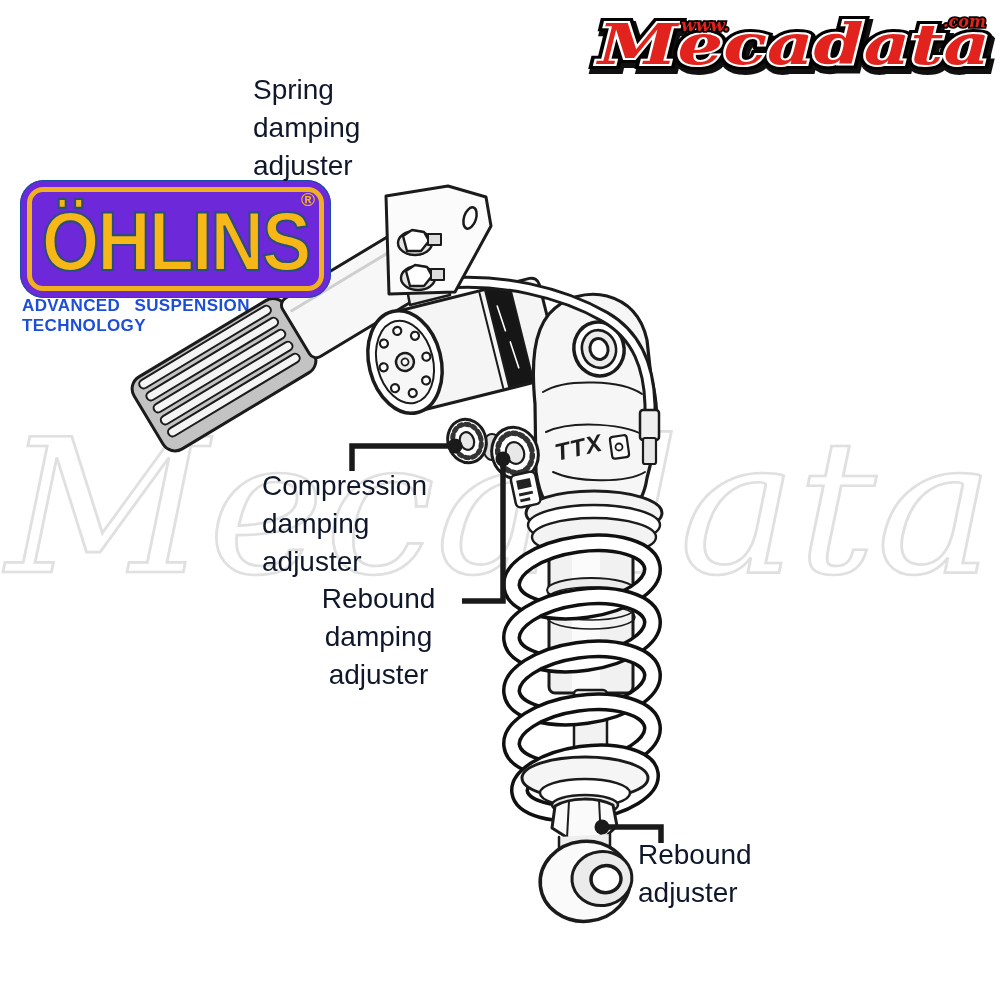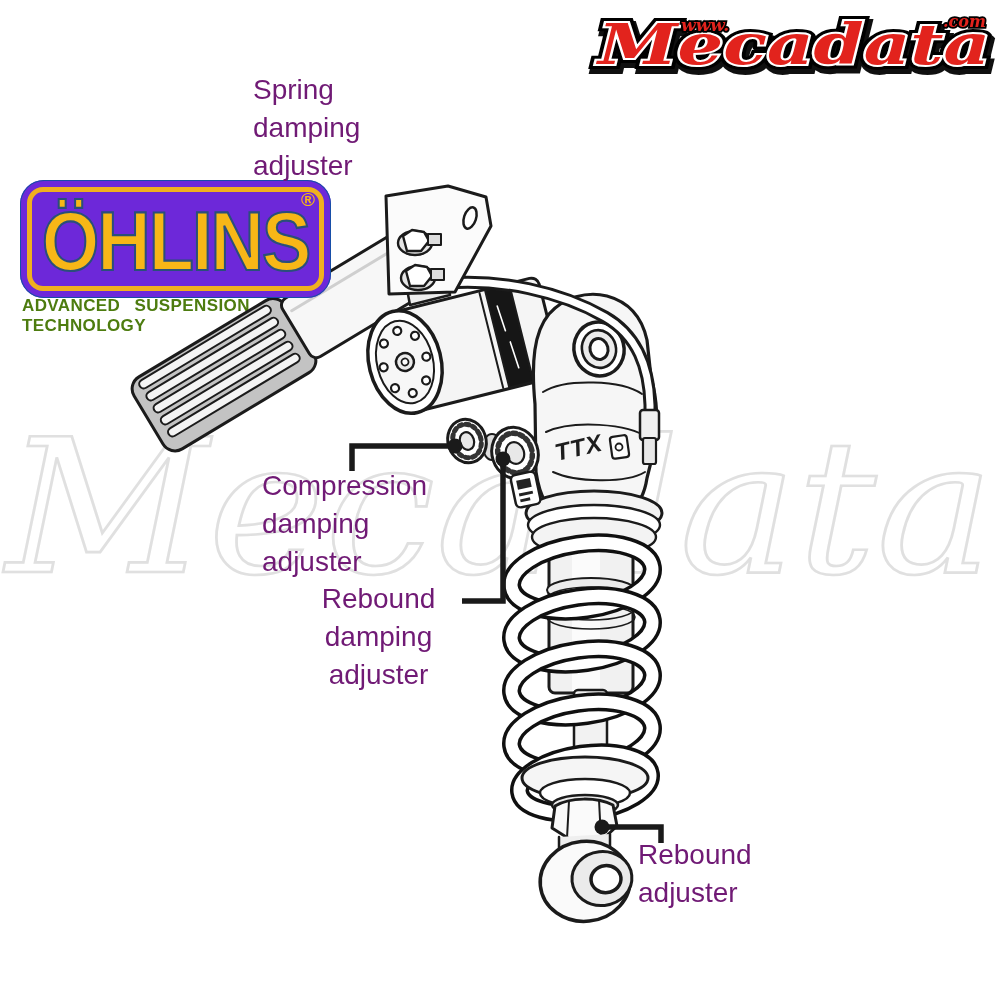--- a/index.html
+++ b/index.html
@@ -1,34 +1,34 @@
 <!DOCTYPE html>
 <html><head>
 <meta charset="utf-8">
 <style>
   html,body{margin:0;padding:0;background:#fff;}
   .stage{position:relative;width:1000px;height:1000px;background:#ffffff;overflow:hidden;
          font-family:"Liberation Sans",sans-serif;}
   svg{display:block;}
   
-  .lbl{position:absolute;color:#701a75;font-size:28px;line-height:38px;white-space:nowrap;z-index:6;}
+  .lbl{position:absolute;color:#0f172a;font-size:28px;line-height:38px;white-space:nowrap;z-index:6;}
   .lbl-spring{left:253px;top:71px;}
   .lbl-compression{left:262px;top:467px;}
   .lbl-rebound{left:295px;top:580px;width:167px;text-align:center;}
   .lbl-length{left:638px;top:836px;}
   
   .ohlins-box{position:absolute;left:20px;top:180px;width:311px;height:118px;background:#6d28d9;
               border-radius:24px;z-index:5;box-shadow:0 0 0 1px #174ea8 inset;}
   .ohlins-inner{position:absolute;left:7px;top:7px;right:7px;bottom:7px;border:5px solid #f0b01f;
                 border-radius:16px;}
   .ohlins-word{position:absolute;left:0;right:0;top:14px;text-align:center;color:#f7b717;
                font-weight:bold;font-size:74px;letter-spacing:-2px;transform:scaleY(1.12);
                transform-origin:top center;-webkit-text-stroke:2px #2a4f7a;}
   .ohlins-reg{position:absolute;right:16px;top:9px;color:#f7b717;font-size:19px;font-weight:bold;}
-  .ohlins-tagline{position:absolute;left:22px;top:296px;width:320px;color:#4d7c0f;font-weight:bold;
+  .ohlins-tagline{position:absolute;left:22px;top:296px;width:320px;color:#1d4ed8;font-weight:bold;
                   font-size:17px;letter-spacing:0.4px;word-spacing:9px;z-index:1;}
   .watermark-svg{position:absolute;left:0;top:0;z-index:0;}
   .drawing-svg{position:absolute;left:0;top:0;z-index:2;}
   .mecadata-svg{position:absolute;left:585px;top:0;z-index:7;}
 </style>
 </head>
 <body>
 
 <div class="stage">
 

